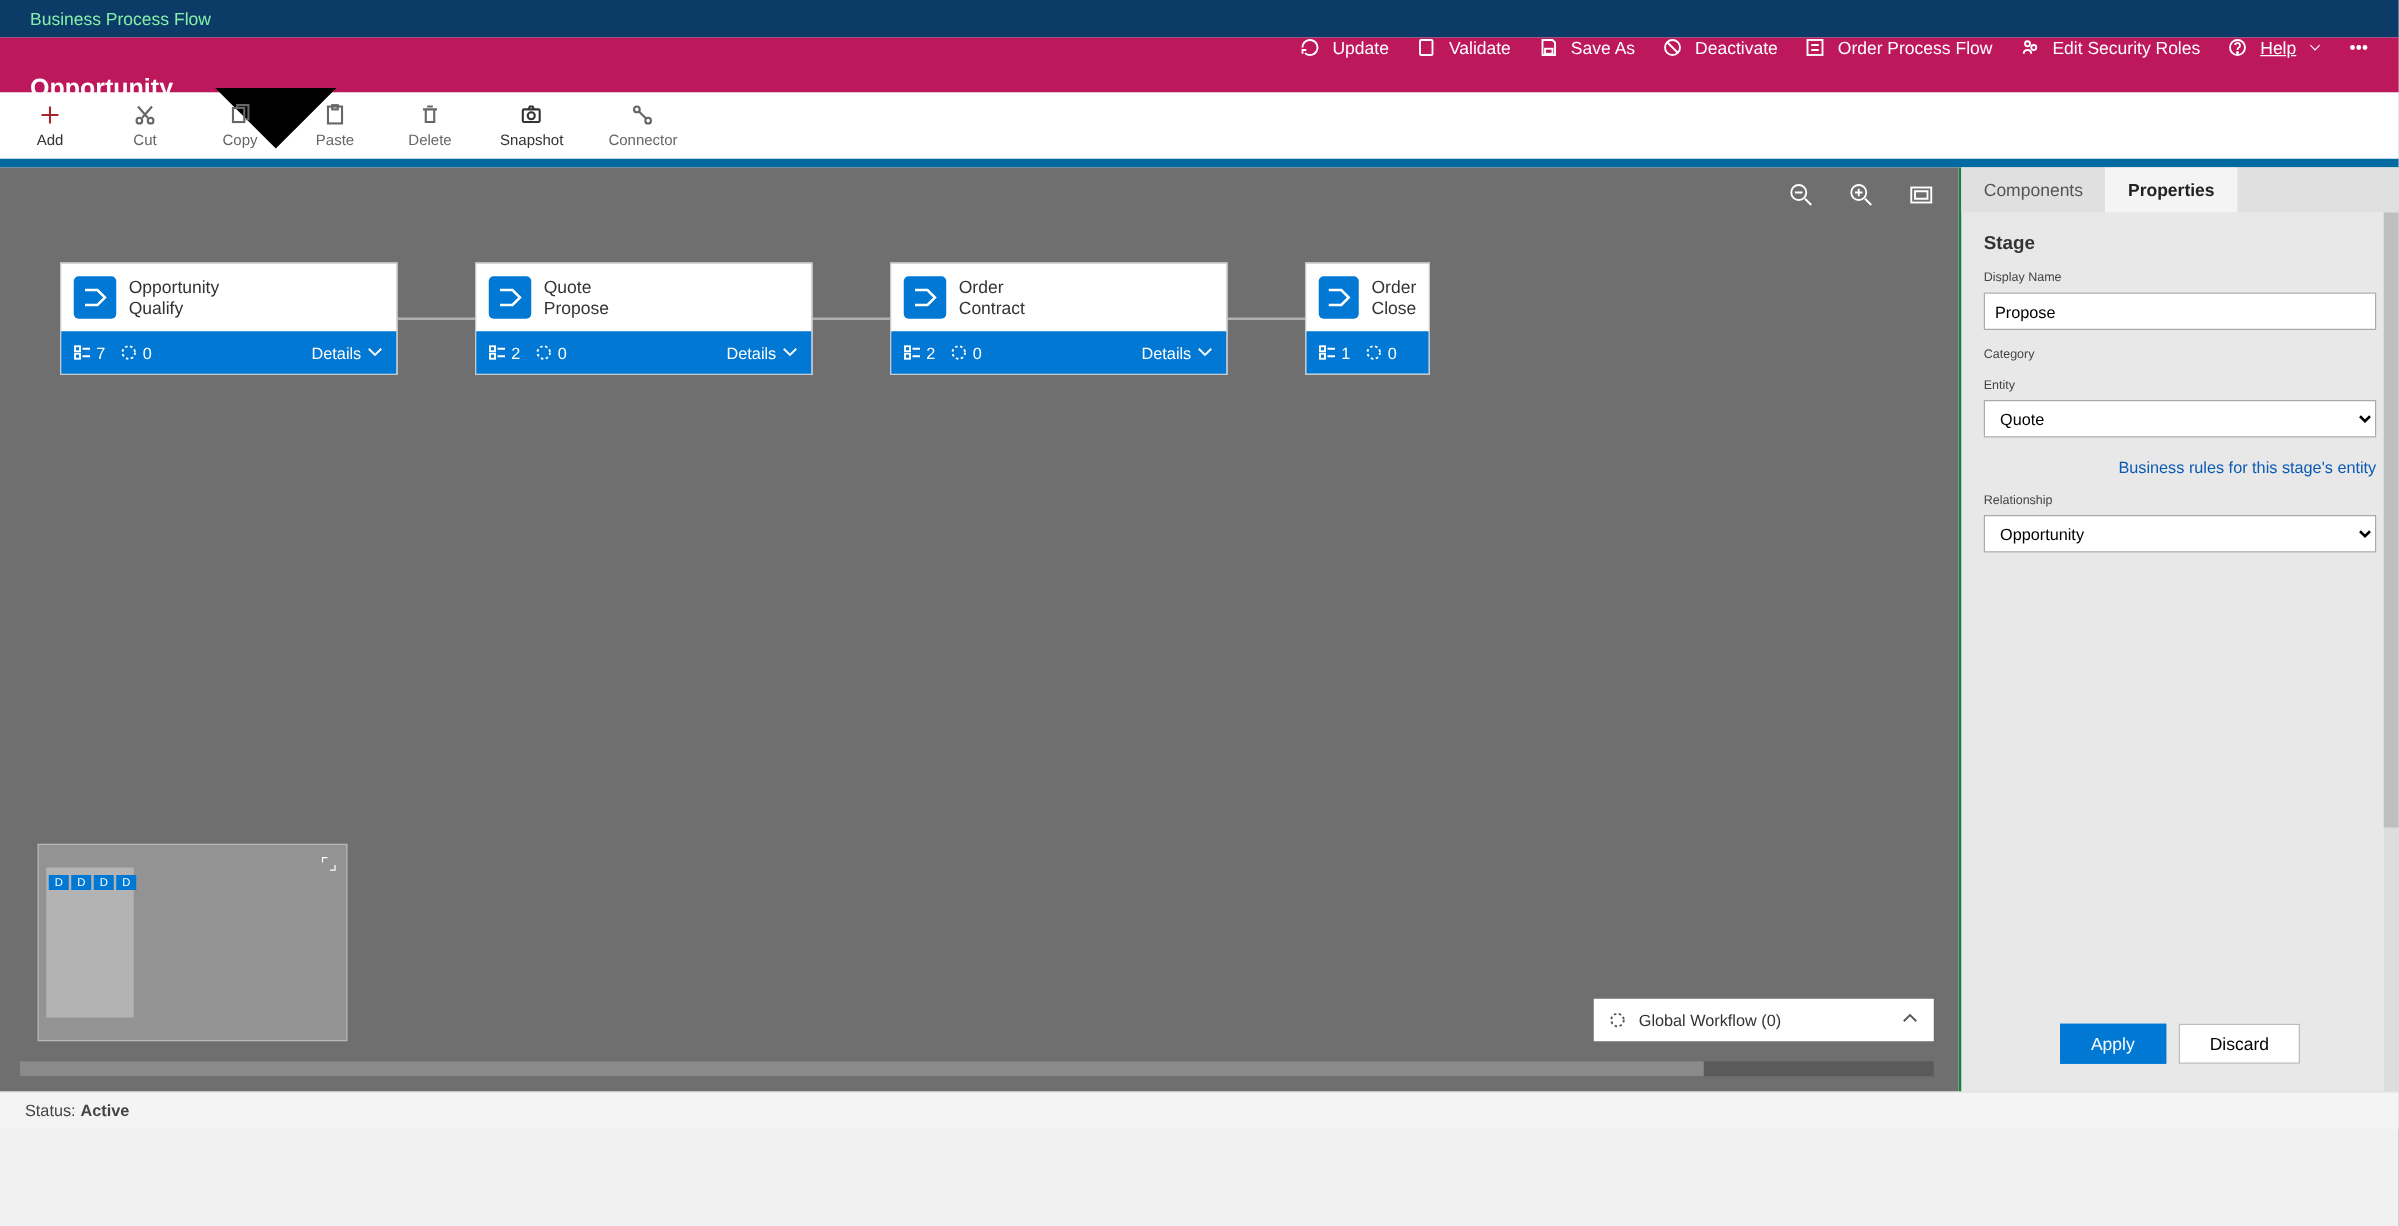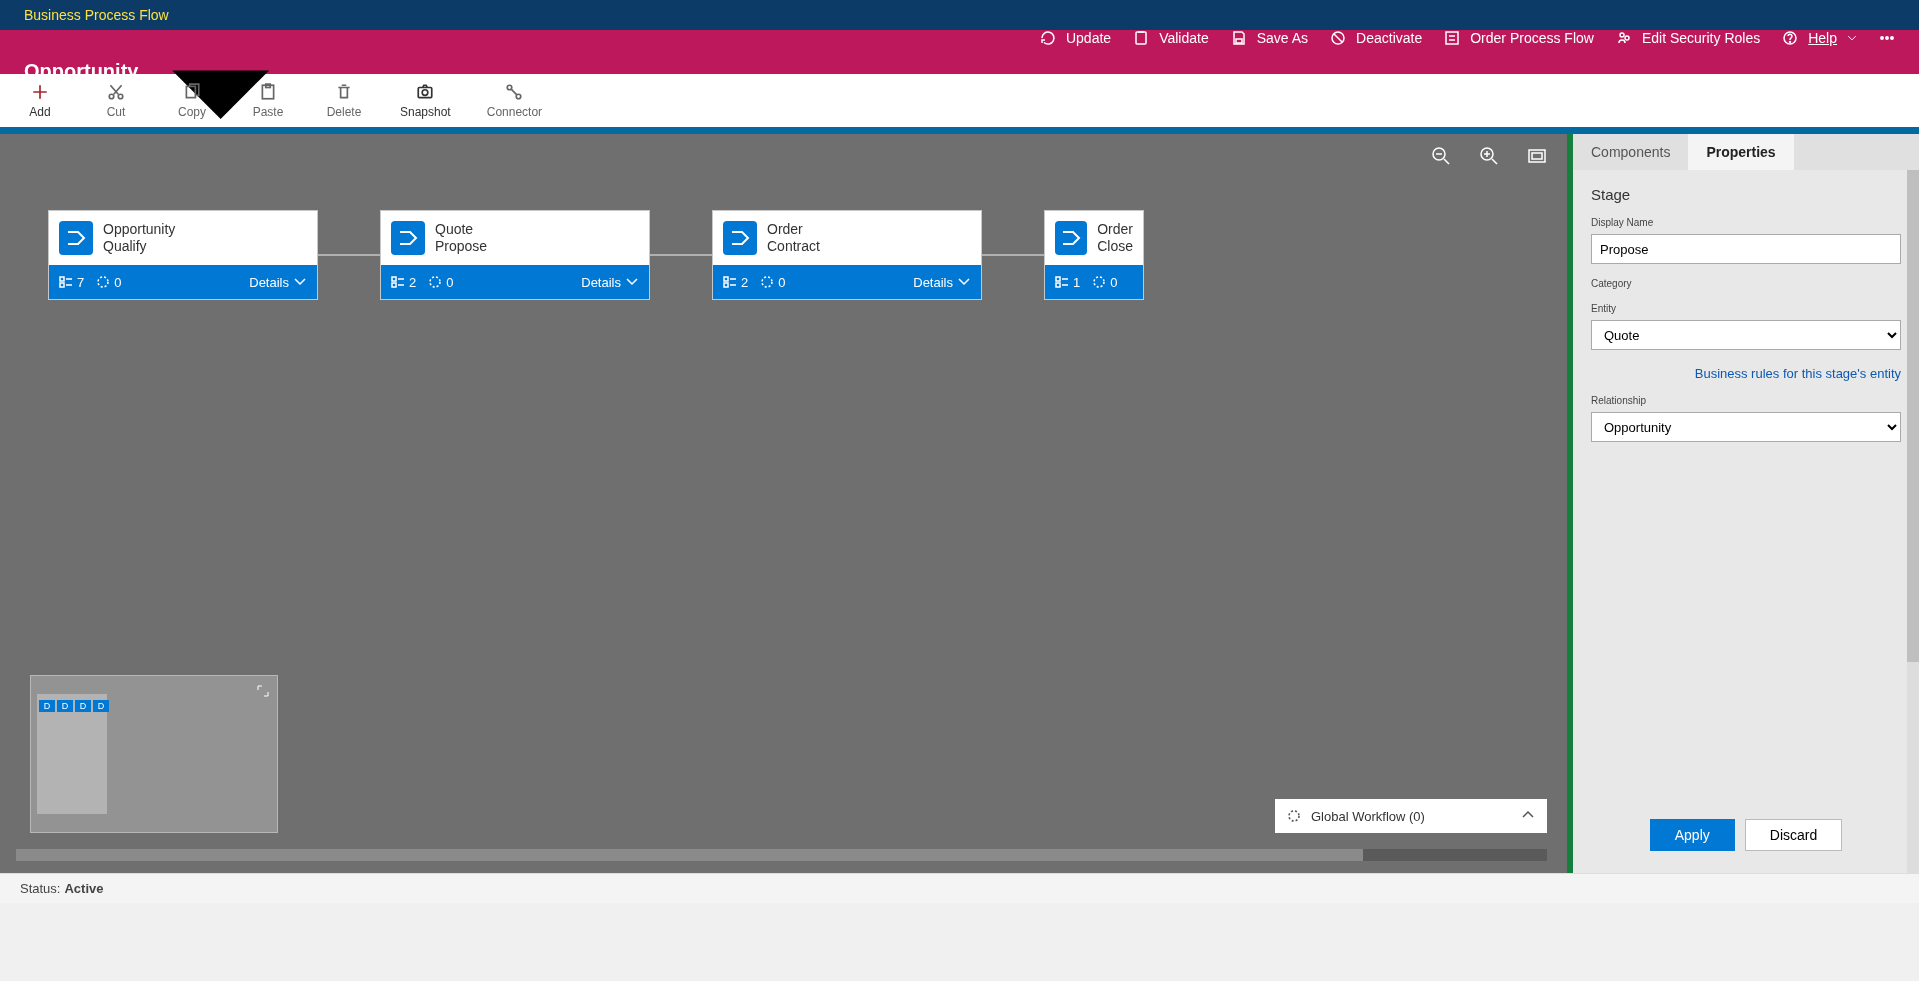--- a/index.html
+++ b/index.html
@@ -1,18 +1,18 @@
 <!DOCTYPE html>
 <html><head>
 <meta charset="utf-8">
 <style>
 * { box-sizing: border-box; margin:0; padding:0; font-family: "Segoe UI", Arial, sans-serif; }
 body { width:1919px; height:981px; overflow:hidden; background:#f0f0f0; font-size:14px; color:#333; }
 
-.titlebar { background:#0b3b66; color:#fde047; padding:6px 24px; font-size:14px; height:30px; display:flex; align-items:center; }
+.titlebar { background:#0b3b66; color:#86efac; padding:6px 24px; font-size:14px; height:30px; display:flex; align-items:center; }
 .subheader { background:#be185d; color:#fff; height:44px; display:flex; align-items:flex-start; padding:0 24px; }
 .subheader .flow-name { font-size:20px; font-weight:600; display:flex; align-items:center; gap:6px; }
 .subheader .actions { margin-left:auto; display:flex; gap:22px; align-items:center; }
 .subheader .actions .act { display:flex; align-items:center; gap:10px; font-size:14px; cursor:pointer; }
 .subheader .actions svg { width:16px; height:16px; fill:none; stroke:#fff; stroke-width:1.5; }
 
 .toolbar { background:#fff; height:60px; display:flex; align-items:center; padding:16px 20px; gap:36px; border-bottom:7px solid #0369a1; }
 .toolbar .tbtn { display:flex; flex-direction:column; align-items:center; gap:4px; font-size:12px; color:#666; cursor:pointer; min-width:40px; }
 .toolbar .tbtn.enabled { color:#333; }
 .toolbar .tbtn svg { width:18px; height:18px; stroke:#666; fill:none; stroke-width:1.5; }
@@ -46,26 +46,26 @@
 .minimap .mm-exp { position:absolute; right:8px; top:8px; }
 .minimap .mm-exp svg { width:12px; height:12px; stroke:#fff; fill:none; }
 
 .global-wf { position:absolute; right:20px; bottom:40px; width:272px; height:34px; background:#fff; display:flex; align-items:center; padding:0 12px; gap:10px; font-size:13px;text-align:right; }
 .global-wf .chev { margin-left:auto; }
 .global-wf svg { width:14px; height:14px; stroke:#555; fill:none; stroke-width:1.5; }
 
 .hscroll { position:absolute; left:16px; right:20px; bottom:12px; height:12px; background:#5a5a5a; }
 .hscroll .thumb { position:absolute; left:0; top:0; height:100%; width:88%; background:#8a8a8a; }
 
-.panel { width:352px; background:#e8e8e8; display:flex; flex-direction:column; border-left:6px solid #15803d; position:relative; }
+.panel { width:352px; background:#e8e8e8; display:flex; flex-direction:column; border-left:2px solid #15803d; position:relative; }
 .ptabs { display:flex; height:36px; background:#e0e0e0; }
 .ptabs .ptab { padding:0 18px; display:flex; align-items:center; font-size:14px; color:#555; cursor:pointer; }
 .ptabs .ptab.active { background:#f4f4f4; color:#222; font-weight:600; }
 .pbody { padding:16px 18px; flex:1; overflow:auto; }
-.pbody h3 { font-size:15px; font-weight:400; margin-bottom:14px; }
+.pbody h3 { font-size:15px; font-weight:700; margin-bottom:14px; }
 .pbody label { display:block; font-size:10px; color:#444; margin-bottom:6px; margin-top:14px; }
 .pbody input[type=text], .pbody select { width:100%; height:30px; padding:0 8px; border:1px solid #aaa; background:#fff; font-size:13px; }
 .pbody .link { color:#0b59b3; font-size:13px; margin-top:16px; display:block; cursor:pointer;text-align:right; }
 .pactions { padding:12px 18px 22px; display:flex; gap:10px; justify-content:center; }
 .pactions button { height:32px; padding:0 24px; font-size:14px; border:1px solid #bbb; background:#fff; cursor:pointer;margin-top:48px; }
 .pactions button.primary { background:#0078d4; color:#fff; border-color:#0078d4; }
 
 .vscroll { position:absolute; right:0; top:36px; bottom:0; width:12px; background:#ddd; }
 .vscroll .vthumb { position:absolute; top:0; left:0; width:100%; height:70%; background:#bfbfbf; }
 

